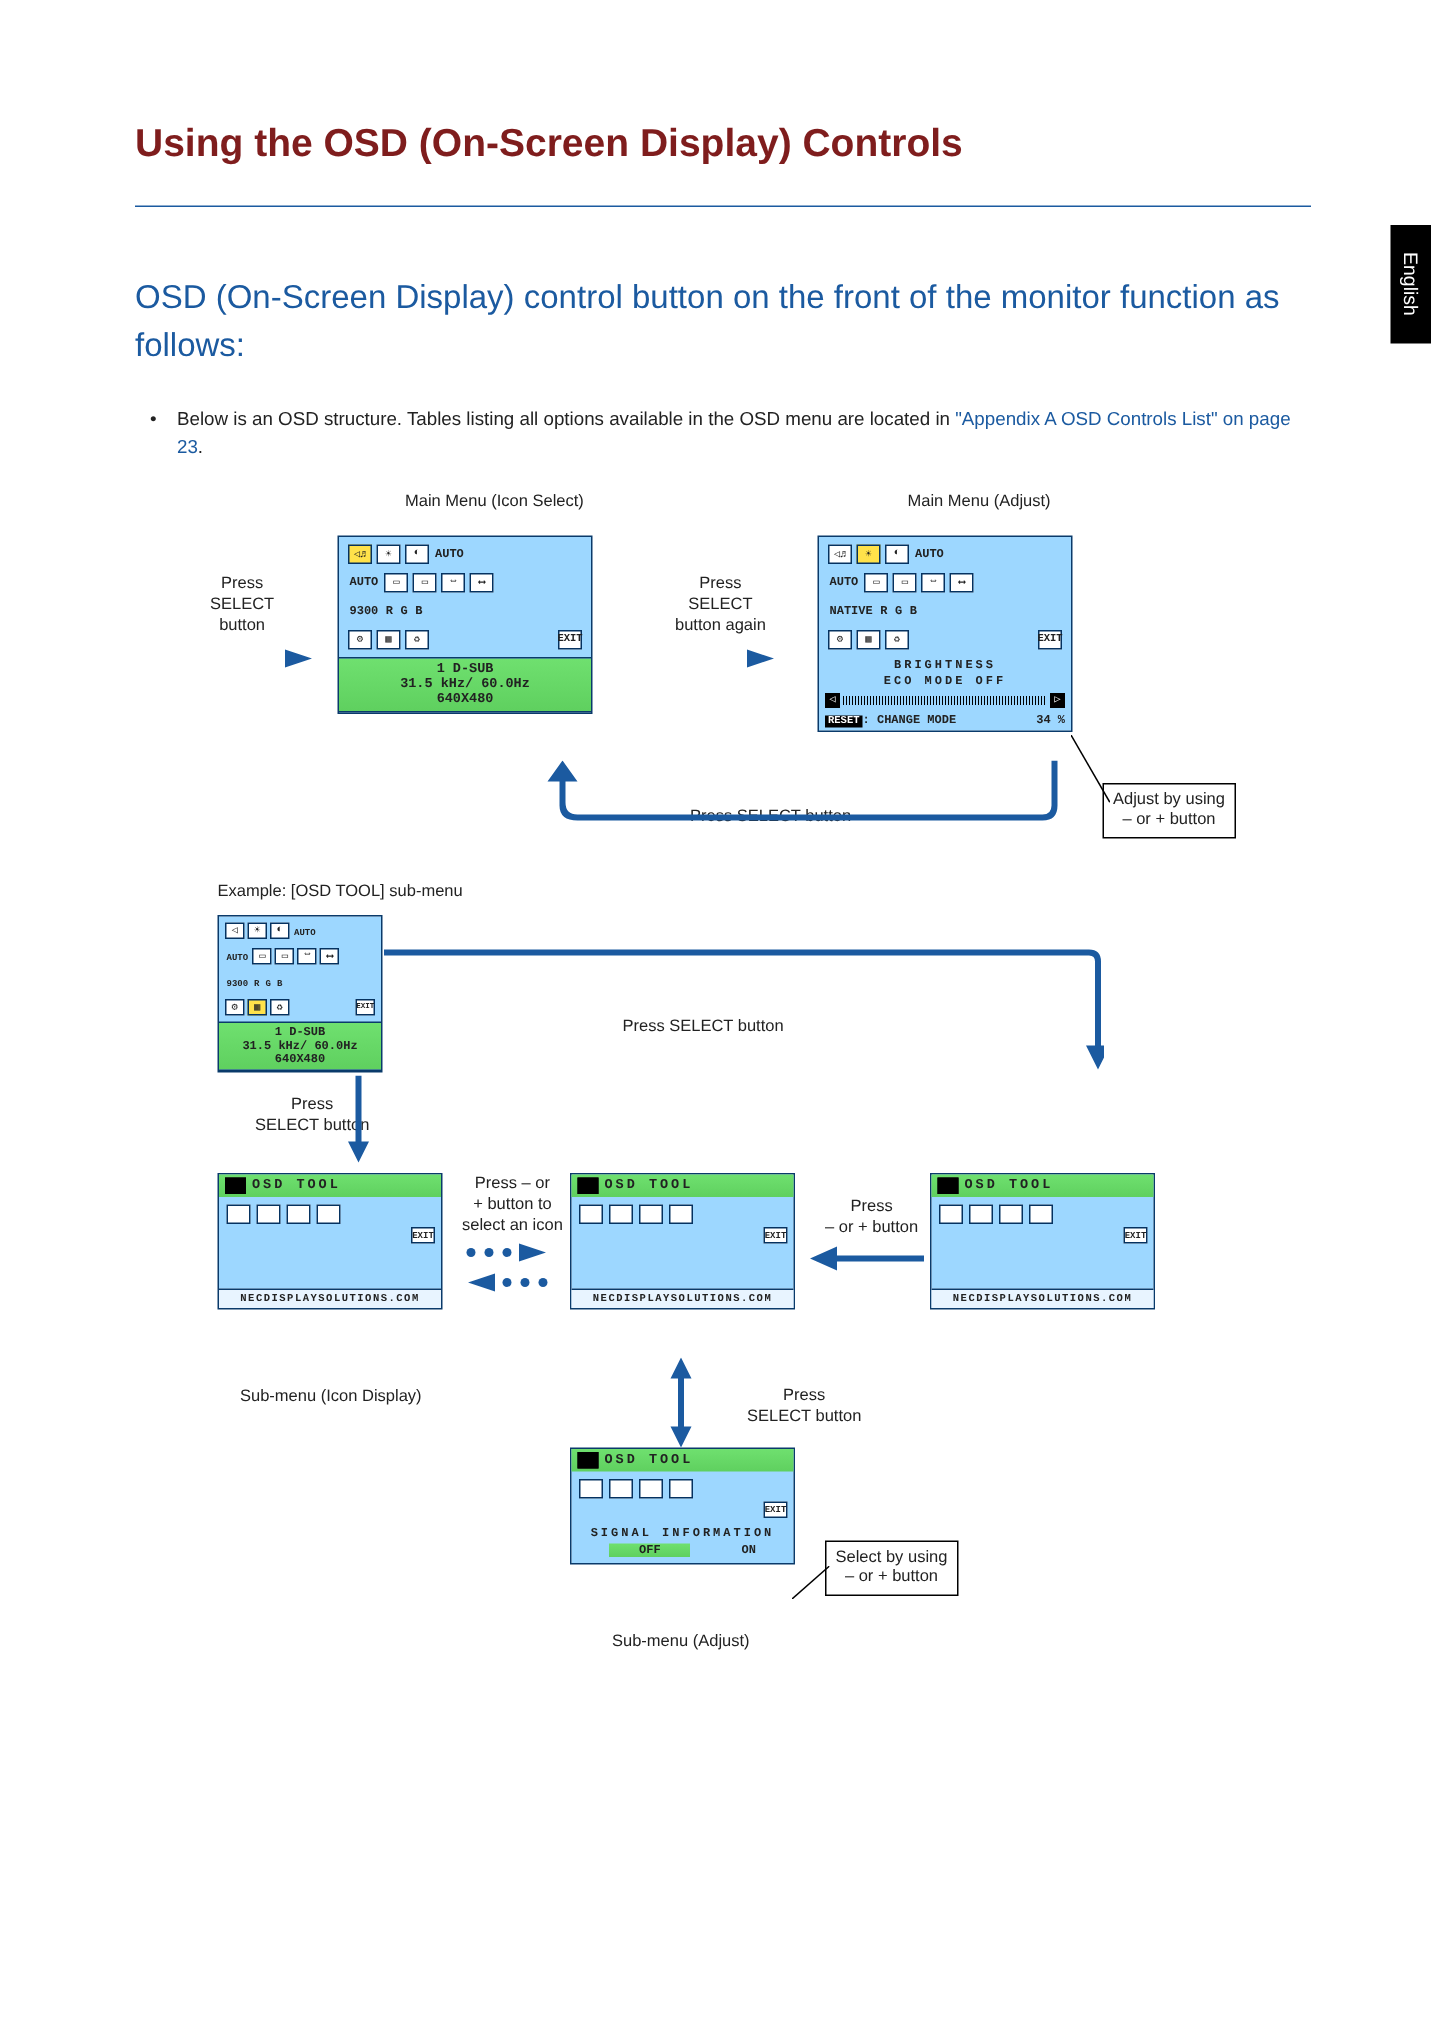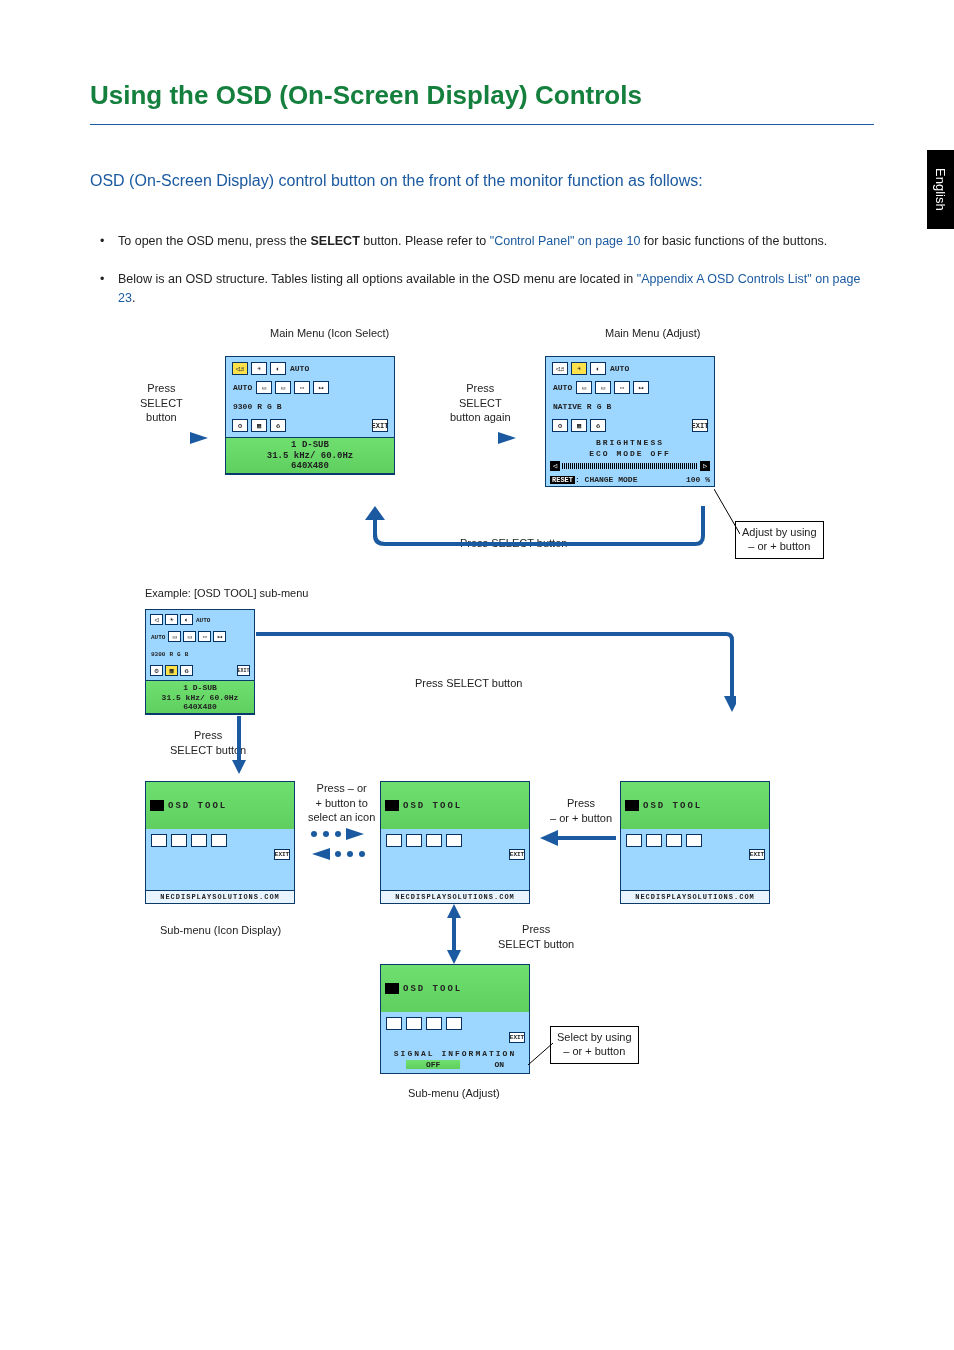--- a/index.html
+++ b/index.html
@@ -1,20 +1,20 @@
 <!DOCTYPE html>
 <html><head>
 <meta charset="utf-8">
 <style>
   * { box-sizing: border-box; margin: 0; padding: 0; }
   body { font-family: Arial, Helvetica, sans-serif; background: #fff; width: 954px; position: relative; }
   .page { padding: 80px 80px 60px 90px; position: relative; }
   .side-tab { position: absolute; right: 0; top: 150px; background: #000; color: #fff; font-size: 13px; padding: 18px 6px; writing-mode: vertical-rl; text-align: center; }
-  h1 { color: #15803d; font-size: 26px; font-weight: bold; border-bottom: 1.5px solid #1b5aa0; padding-bottom: 13px; margin-bottom: 44px; }
-  h2 { color: #1b5aa0; font-size: 16px; font-weight: normal; line-height: 1.45; margin-bottom: 40px; }
+  h1 { color: #7f1d1d; font-size: 26px; font-weight: bold; border-bottom: 1.5px solid #1b5aa0; padding-bottom: 26px; margin-bottom: 44px; }
+  h2 { color: #1b5aa0; font-size: 22px; font-weight: normal; line-height: 1.45; margin-bottom: 24px; }
   ul.bullets { list-style: none; padding-left: 0; }
   ul.bullets li { font-size: 12.5px; line-height: 1.55; margin-bottom: 18px; padding-left: 28px; position: relative; color: #222; }
   ul.bullets li::before { content: "•"; position: absolute; left: 10px; top: 0; }
   .bold { font-weight: bold; }
   a.link { color: #1b5aa0; text-decoration: none; }
   .diagram { position: relative; margin-top: 10px; height: 790px; font-size: 11px; color: #222; }
   .lbl { position: absolute; font-size: 11px; text-align: center; line-height: 1.3; }
   .arr-svg { position: absolute; }
 
   
@@ -28,21 +28,21 @@
   .osd-main { width: 170px; }
   .osd-main2 { width: 170px; }
   .osd-sub { width: 150px; }
   .osd .ecoline { font-size:8px; text-align:center; letter-spacing:2px; padding:1px 0; }
   .osd .slider { display:flex; align-items:center; justify-content:center; gap:2px; padding:2px 4px; }
   .osd .slider .box { width:10px; height:10px; background:#000; color:#fff; font-size:7px; display:flex; align-items:center; justify-content:center; }
   .osd .slider .track { flex:1; height:6px; background:repeating-linear-gradient(90deg,#000 0 1px,transparent 1px 2px); }
   .osd .changemode { display:flex; align-items:center; font-size:8px; padding:2px 4px; gap:3px; justify-content:space-between;}
   .osd .changemode .reset { background:#000; color:#fff; font-size:7px; padding:0 2px;}
 
-  .osd-tool .hdr { background: linear-gradient(#6fe06f,#5fd05f); display:flex; align-items:center; gap:4px; padding:18px 4px; font-size:9px; letter-spacing:2px;}
+  .osd-tool .hdr { background: linear-gradient(#6fe06f,#5fd05f); display:flex; align-items:center; gap:4px; padding:2px 4px; font-size:9px; letter-spacing:2px;}
   .osd-tool .hdr .hic { width:14px; height:11px; background:#000; border:1px solid #000;}
   .osd-tool .body { padding:5px 5px 2px; display:flex; gap:4px; flex-wrap:wrap;}
   .osd-tool .body .ic { width:16px; height:13px; background:#fff; border:1px solid #053260;}
   .osd-tool .footer { font-size:7px; text-align:center; letter-spacing:1px; padding:2px 0; border-top:1px solid #0a3a6a; background:#e8f4ff;}
   .osd-tool .siginfo { font-size:8px; text-align:center; letter-spacing:2px; padding:4px 0 0;}
   .osd-tool .offon { display:flex; justify-content:space-around; padding:2px 8px 4px; font-size:8px;}
   .osd-tool .offon span.hi { background: linear-gradient(#6fe06f,#5fd05f); padding:0 20px;}
   .osd-tool .exitrow { display:flex; justify-content:flex-end; padding:0 4px 2px;}
   .osd-tool .exitrow .exit { width:16px; height:11px; border:1px solid #053260; background:#fff; font-size:6px; display:flex; align-items:center; justify-content:center;}
 
@@ -52,23 +52,20 @@
 </head>
 <body>
 
 <div class="side-tab">English</div>
 
 <div class="page">
   <h1>Using the OSD (On-Screen Display) Controls</h1>
   <h2>OSD (On-Screen Display) control button on the front of the monitor function as follows:</h2>
   <ul class="bullets">
     <li>
-      <span>To open the OSD menu, press the </span><span class="bold">SELECT</span><span> button. Please refer to </span><a class="link" href="#">"Control Panel" on page 10</a><span> for basic functions of the buttons.</span>
-    </li>
-    <li>
       <span>Below is an OSD structure. Tables listing all options available in the OSD menu are located in </span><a class="link" href="#">"Appendix A OSD Controls List" on page 23</a><span>.</span>
     </li>
   </ul>
 
   <div class="diagram">
 
     <div class="lbl" style="left:180px; top:0;">Main Menu (Icon Select)</div>
     <div class="lbl" style="left:515px; top:0;">Main Menu (Adjust)</div>
 
     <div class="lbl" style="left:50px; top:55px;">Press<br>SELECT<br>button</div>
@@ -138,21 +135,21 @@
       </div>
       <div class="ecoline">BRIGHTNESS</div>
       <div class="ecoline">ECO MODE OFF</div>
       <div class="slider">
           <div class="box">◁</div>
           <div class="track"></div>
           <div class="box">▷</div>
         </div>
       <div class="changemode">
           <span><span class="reset">RESET</span><span>: CHANGE MODE</span></span>
-          <span>100 %</span>
+          <span>34 %</span>
         </div>
     </div>
 
     <div class="lbl" style="left:370px; top:210px;">Press SELECT button</div>
     <svg class="arr-svg" style="left:265px; top:180px;" width="370" height="50">
       <path d="M350 0 L350 30 Q350 40 340 40 L30 40 Q18 40 18 30 L18 14 L10 14 L20 0 L30 14 L22 14 L22 28 Q22 36 30 36 L340 36 Q346 36 346 30 L346 0 Z" fill="#1b5aa0"></path>
     </svg>
 
     <div class="caption-box" style="left:645px; top:195px;">Adjust by using<br>– or + button</div>
     <svg class="arr-svg" style="left:624px; top:163px;" width="26" height="45">

